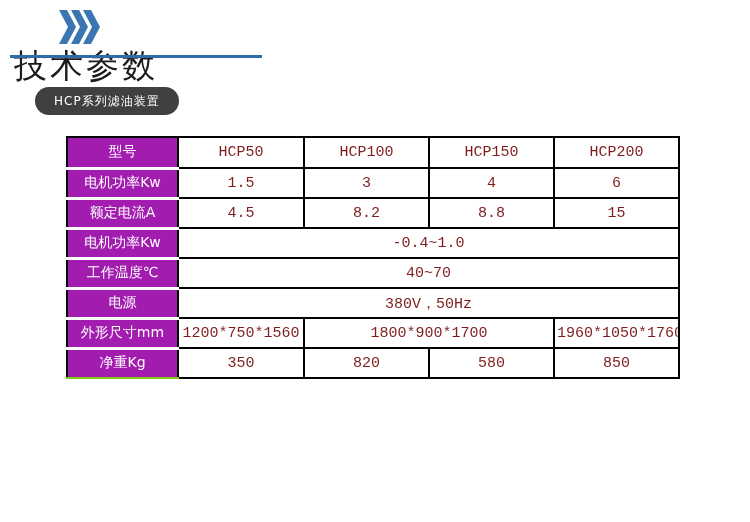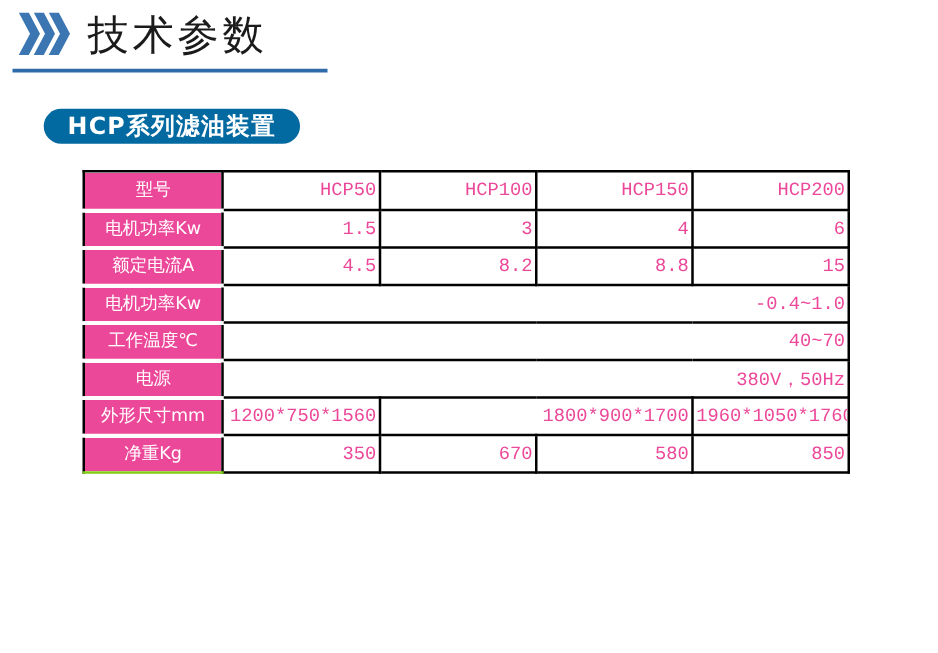--- a/index.html
+++ b/index.html
@@ -8,59 +8,59 @@
     width: 750px; height: 522px;
     background: #ffffff;
     position: relative;
     font-family: "DejaVu Sans", "Liberation Sans", sans-serif;
     overflow: hidden;
   }
 
   
   .page-header {
     position: absolute; left: 14px; top: 6px;
-    display: flex; align-items: flex-start;
+    display: flex; align-items: center; flex-direction: column;
   }
   .chevron-icon { width: 44px; height: 34px; margin-right: 12px; margin-top: 4px; }
   .page-title {
     margin: 0; font-size: 33px; font-weight: normal;
     color: #1b1b1b; letter-spacing: 3px; white-space: nowrap;
   }
   .title-underline {
     position: absolute; left: 10px; top: 55px;
     width: 252px; height: 3px; background: #2f6ba8;
   }
 
   
   .series-badge {
     position: absolute; left: 35px; top: 87px;
     height: 28px; line-height: 28px;
-    background: #0369a1; color: #ffffff;
+    background: #404040; color: #ffffff;
     border-radius: 14px; padding: 0 19px;
-    font-size: 19px; font-weight: bold; letter-spacing: 1px;
+    font-size: 12px; font-weight: normal; letter-spacing: 1px;
     white-space: nowrap;
   }
 
   
   table.spec {
     position: absolute; left: 66px; top: 136px;
     width: 612px; border-collapse: collapse; table-layout: fixed;
     border: 2px solid #000;
   }
   .spec td {
     height: 30px; padding: 0 2px;
     border: 2px solid #000;
-    text-align: right; vertical-align: middle;
-    color: #ec4899; font-size: 15px;
+    text-align: center; vertical-align: middle;
+    color: #7f1d1d; font-size: 15px;
     font-family: "Liberation Mono", "DejaVu Sans Mono", monospace;
     white-space: nowrap; overflow: hidden;
   }
   .spec th {
     height: 30px; padding: 0 1px;
-    background: #ec4899; color: #ffffff;
+    background: #a21caf; color: #ffffff;
     font-size: 14px; font-weight: normal;
     text-align: center; vertical-align: middle;
     border-left: 2px solid #000; border-right: 2px solid #000;
     border-top: 3px solid #fff; border-bottom: 3px solid #fff;
     white-space: nowrap; overflow: hidden;
   }
   .spec tr.first th { border-top: 2px solid #000; height: 31px; }
   .spec tr.first td { height: 31px; }
   .spec tr.last th { border-bottom: 2px solid #84cc16; }
 </style>
@@ -123,18 +123,18 @@
     </tr>
     <tr>
       <th>外形尺寸mm</th>
       <td>1200*750*1560</td>
       <td colspan="2">1800*900*1700</td>
       <td>1960*1050*1760</td>
     </tr>
     <tr class="last">
       <th>净重Kg</th>
       <td>350</td>
-      <td>670</td>
+      <td>820</td>
       <td>580</td>
       <td>850</td>
     </tr>
   </tbody>
 </table>
 
 </body></html>

